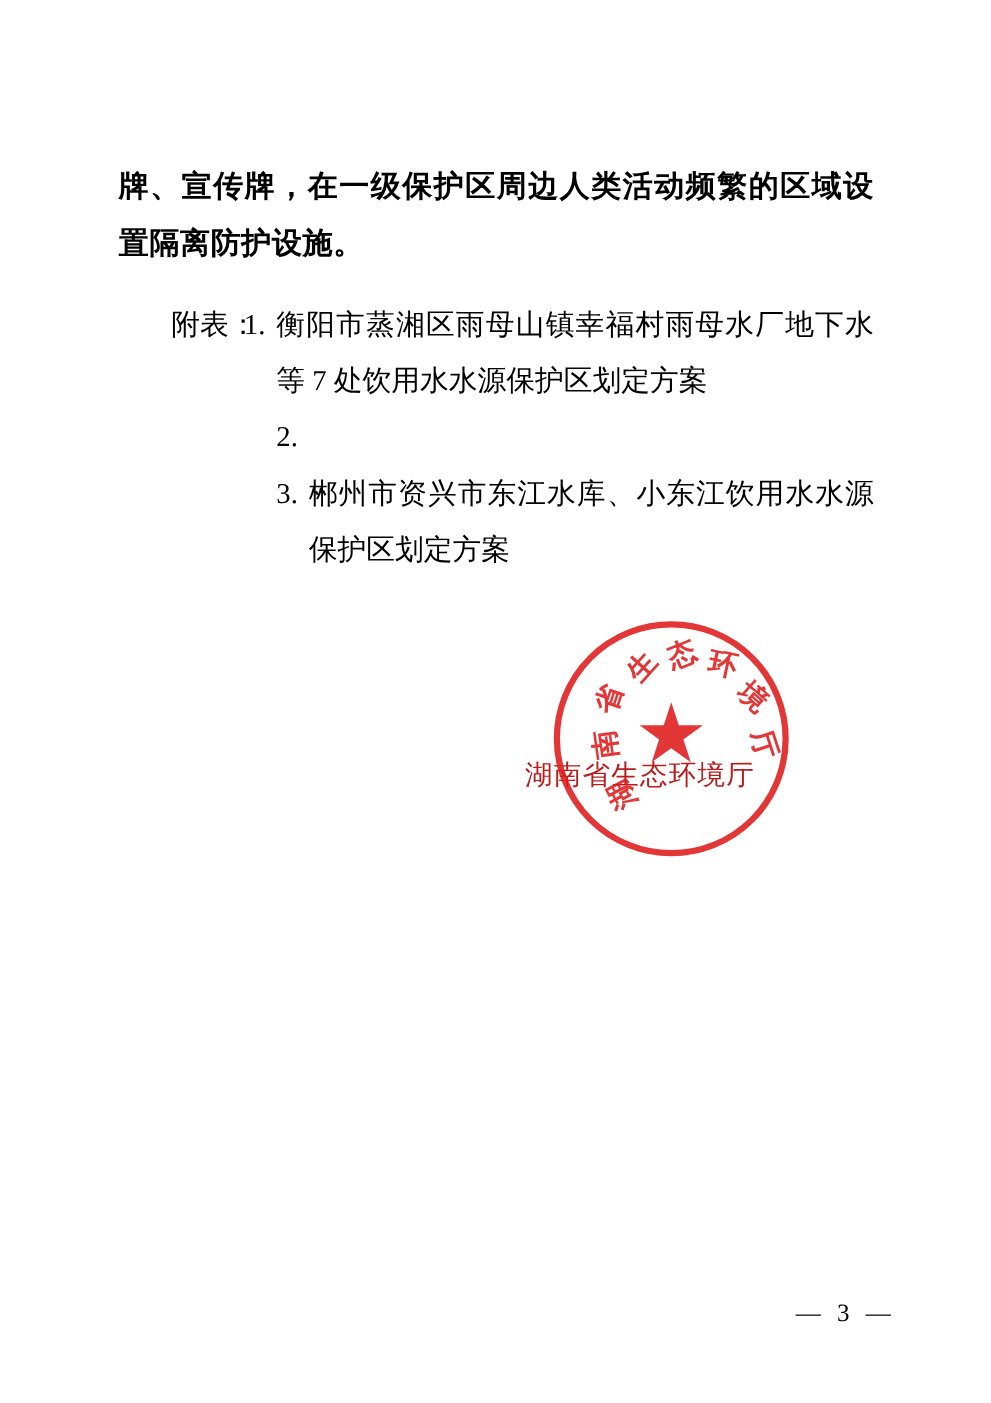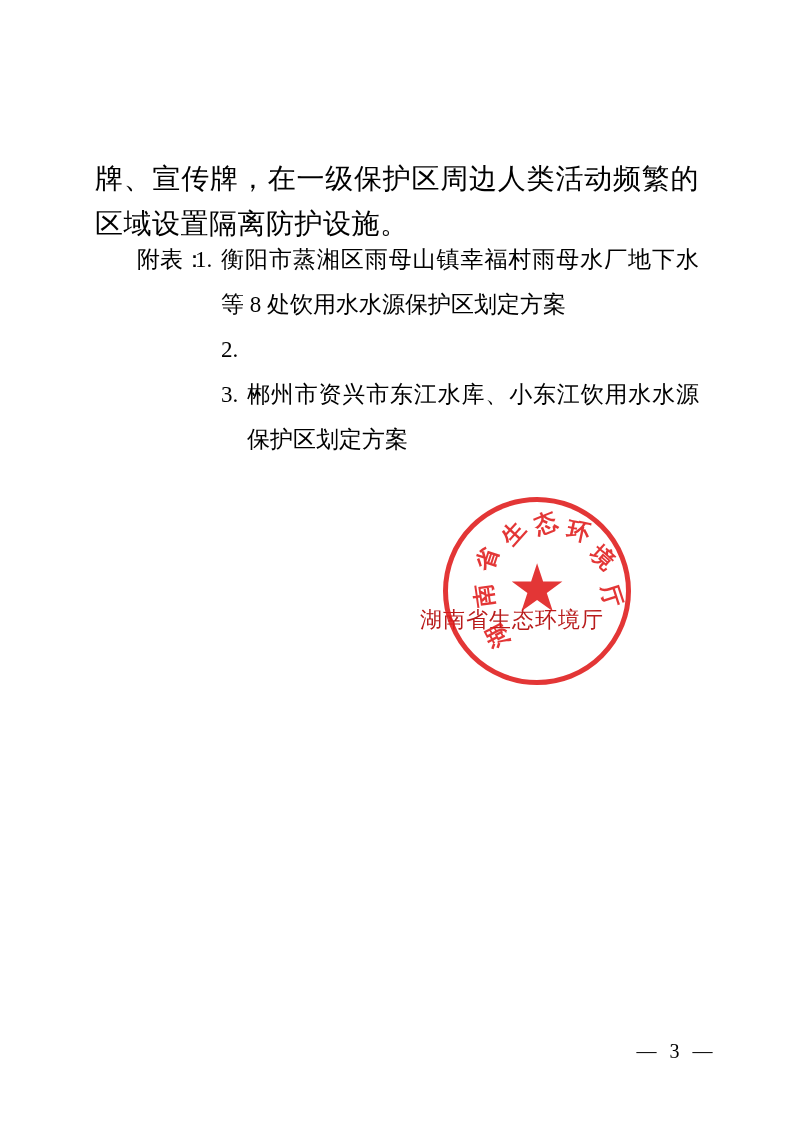--- a/index.html
+++ b/index.html
@@ -17,26 +17,27 @@
   }
   .page {
     position: absolute;
     left: 0; top: 0;
     width: 793px;
     height: 1122px;
   }
   .body-text {
     position: absolute;
     left: 95px;
-    top: 128px;
+    top: 104px;
     width: 604px;
-    font-size: 28px;
+    font-size: 24px;
     line-height: 45px;
     text-align: justify;
     letter-spacing: 0.5px;
+    font-weight: bold;
   }
   .attach-block {
     position: absolute;
     left: 95px;
     top: 237px;
     width: 604px;
     font-size: 23px;
     line-height: 45px;
   }
   .attach-row {
@@ -138,21 +139,21 @@
 
 <div class="page">
 
   <p class="body-text">牌、宣传牌，在一级保护区周边人类活动频繁的区域设置隔离防护设施。</p>
 
   <div class="attach-block">
 
     <div class="attach-row">
       <span class="attach-label">附表：</span>
       <span class="attach-num">1.</span>
-      <span class="attach-text">衡阳市蒸湘区雨母山镇幸福村雨母水厂地下水等 8 处饮用水水源保护区划定方案</span>
+      <span class="attach-text">衡阳市蒸湘区雨母山镇幸福村雨母水厂地下水等 7 处饮用水水源保护区划定方案</span>
     </div>
 
     <div class="attach-row attach-indent">
       <span class="attach-num">2.</span>
     </div>
 
     <div class="attach-row attach-indent">
       <span class="attach-num">3.</span>
       <span class="attach-text">郴州市资兴市东江水库、小东江饮用水水源保护区划定方案</span>
     </div>

